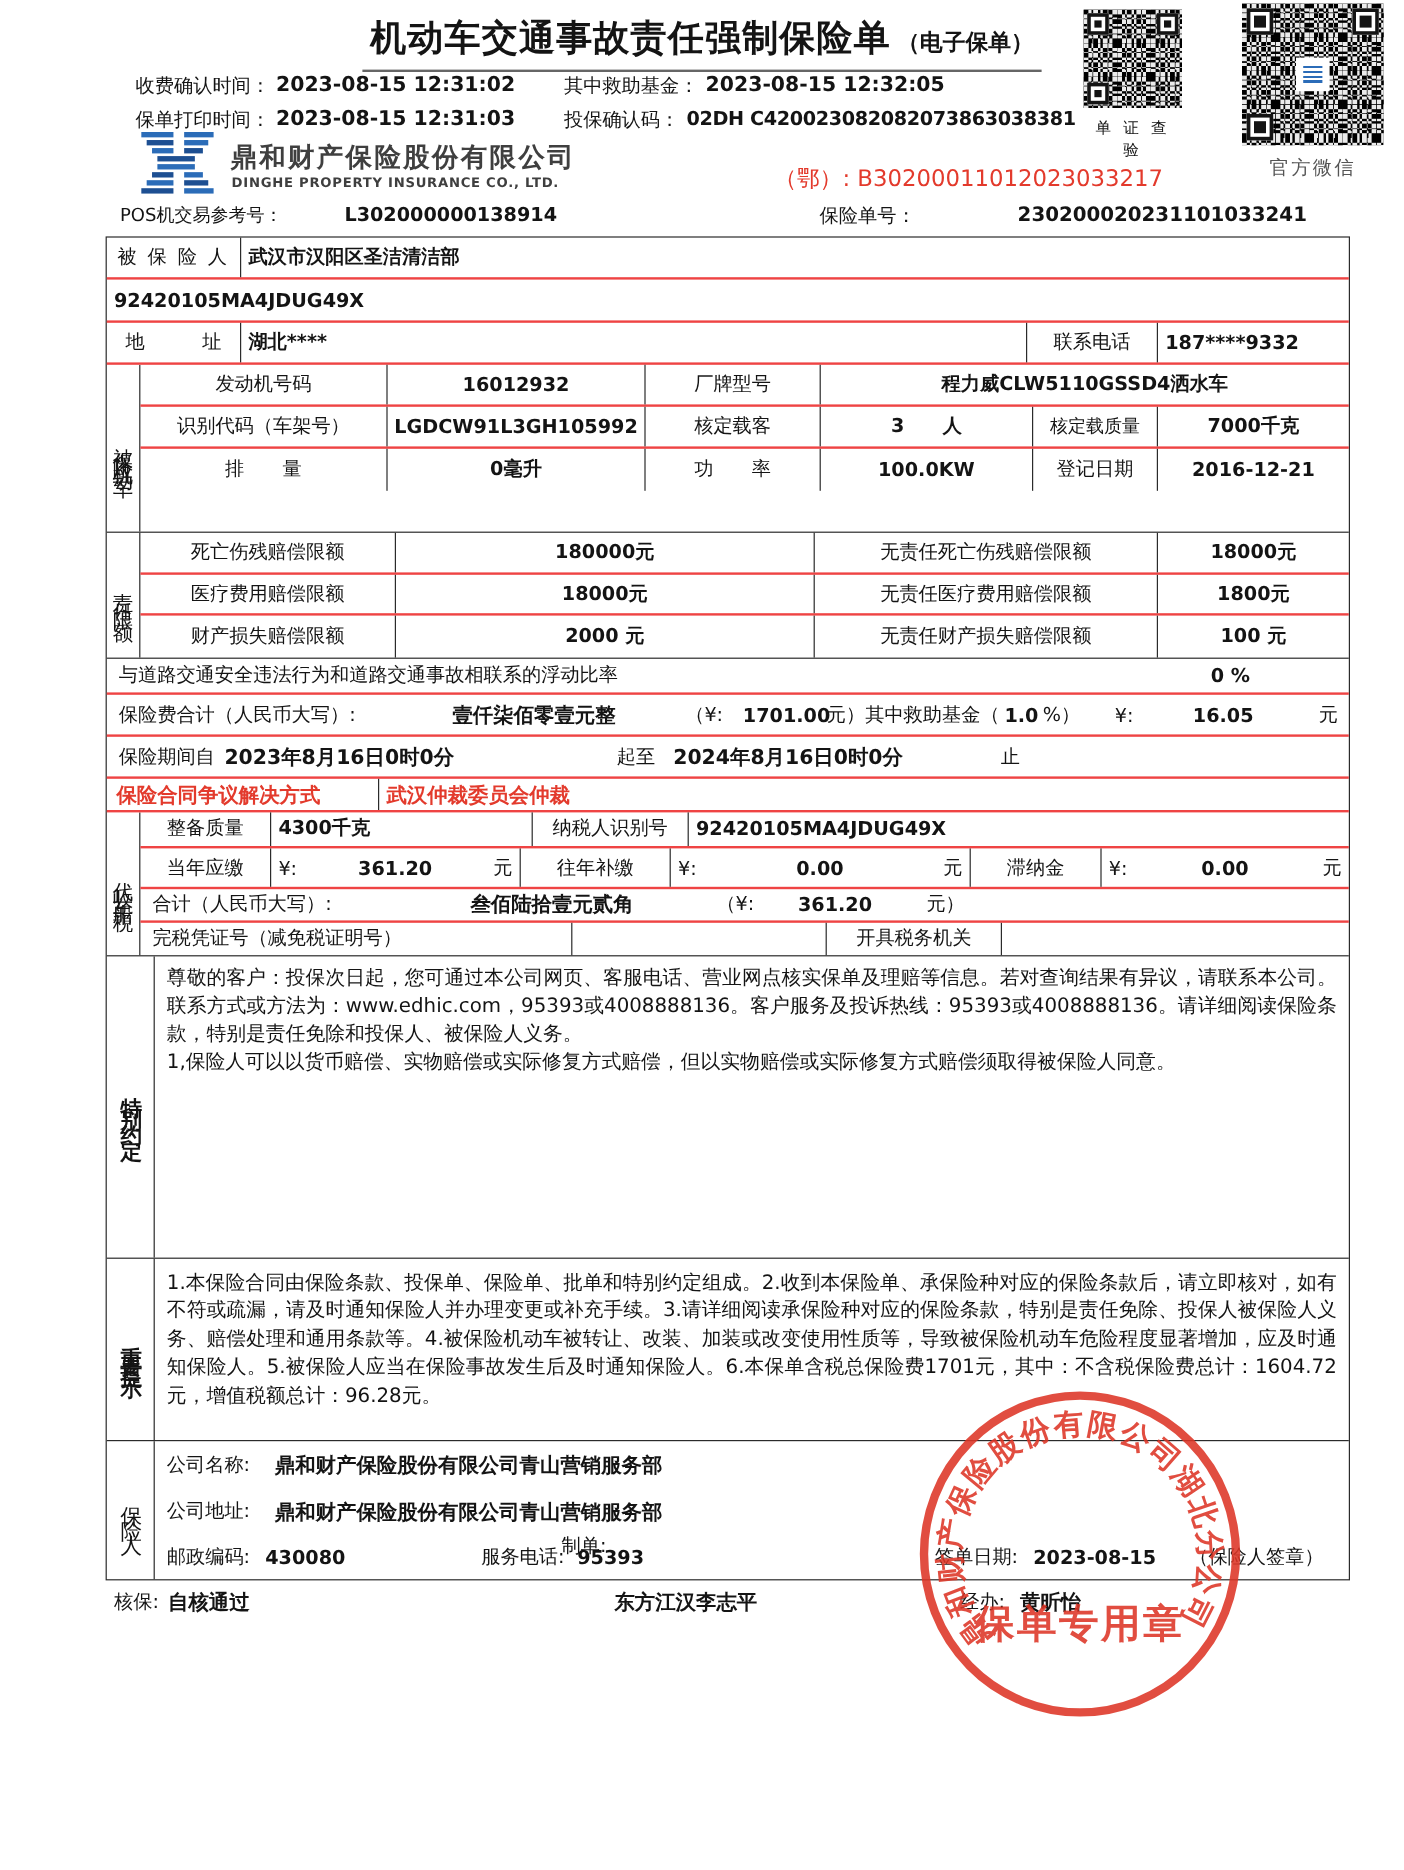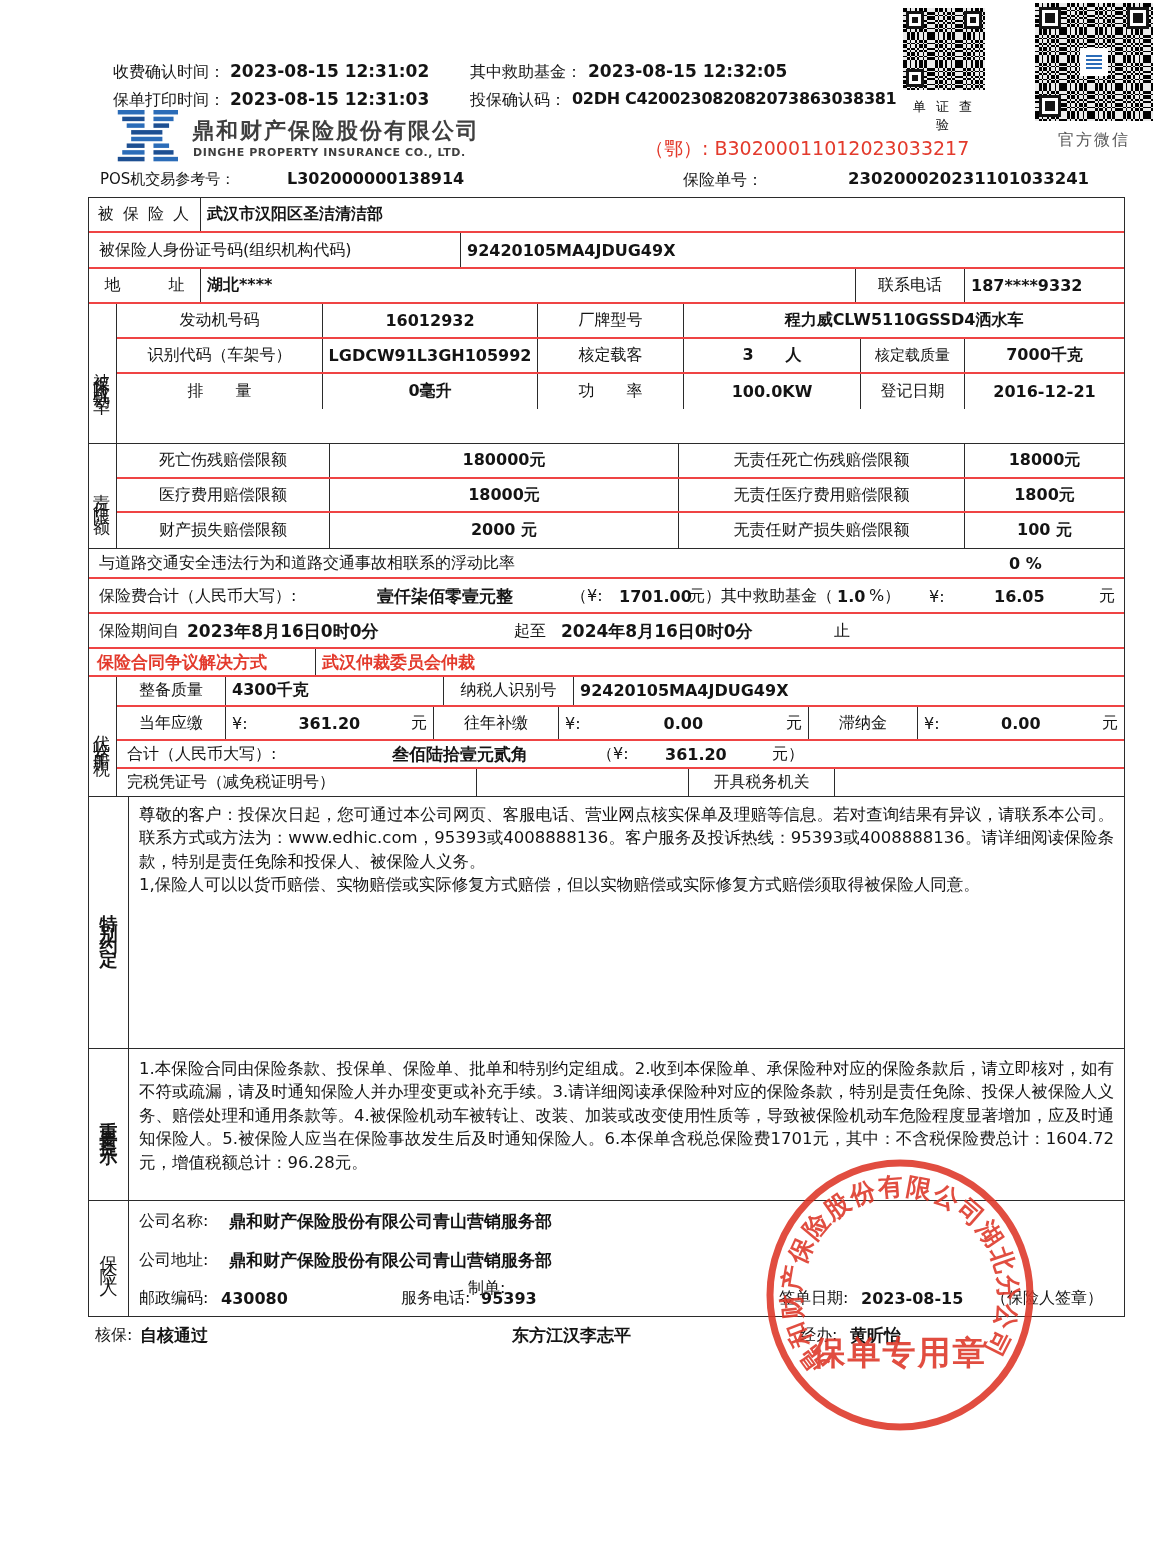--- a/index.html
+++ b/index.html
@@ -33,20 +33,26 @@
   .qr-logo{position:absolute;inset:0;margin:auto;width:28px;height:28px;background:#fff;display:flex;align-items:center;justify-content:center;}
   .qr-logo i{display:block;width:16px;height:15px;background:repeating-linear-gradient(180deg,#2b6cb8 0 2px,#fff 2px 4px);}
   
   .stamp{position:absolute;left:758px;top:1152px;width:284px;height:286px;z-index:6;opacity:.88;pointer-events:none;}
 </style>
 </head>
 <body>
 
 <div class="page">
 
+  <div class="abs" style="left:0;top:12px;width:1170px;text-align:center;">
+    <span style="display:inline-block;border-bottom:2px solid #666;padding:0 6px 5px 6px;">
+      <span class="b" style="font-size:30px;letter-spacing:1px;">机动车交通事故责任强制保险单</span>
+      <span class="b" style="font-size:19px;">（电子保单）</span>
+    </span>
+  </div>
 
   <div class="abs" style="left:113px;top:62px;">收费确认时间：</div>
   <div class="abs b" style="left:230px;top:61px;font-size:17px;">2023-08-15 12:31:02</div>
   <div class="abs" style="left:113px;top:90px;">保单打印时间：</div>
   <div class="abs b" style="left:230px;top:89px;font-size:17px;">2023-08-15 12:31:03</div>
   <div class="abs" style="left:470px;top:62px;">其中救助基金：</div>
   <div class="abs b" style="left:588px;top:61px;font-size:17px;">2023-08-15 12:32:05</div>
   <div class="abs" style="left:470px;top:90px;">投保确认码：</div>
   <div class="abs b" style="left:572px;top:89px;font-size:16px;letter-spacing:-0.3px;">02DH C420023082082073863038381</div>
 
@@ -94,21 +100,20 @@
   <div class="abs" style="left:683px;top:170px;">保险单号：</div>
   <div class="abs b" style="left:848px;top:169px;font-size:16.5px;">230200020231101033241</div>
 
   <div class="tbl">
 
     <div class="row h35">
       <div class="cell" style="width:112px;letter-spacing:2px;">被 保 险 人</div>
       <div class="cell left last b" style="flex:1;">武汉市汉阳区圣洁清洁部</div>
     </div>
     <div class="row h36">
-      <div class="cell left" style="width:372px;padding-left:10px;">被保险人身份证号码(组织机构代码)</div>
       <div class="cell left last b" style="flex:1;">92420105MA4JDUG49X</div>
     </div>
     <div class="row h35">
       <div class="cell" style="width:112px;">地　　　址</div>
       <div class="cell left b" style="width:655px;">湖北****</div>
       <div class="cell" style="width:109px;">联系电话</div>
       <div class="cell left last b" style="flex:1;">187****9332</div>
     </div>
 
     <div class="blk" style="height:140px;">

